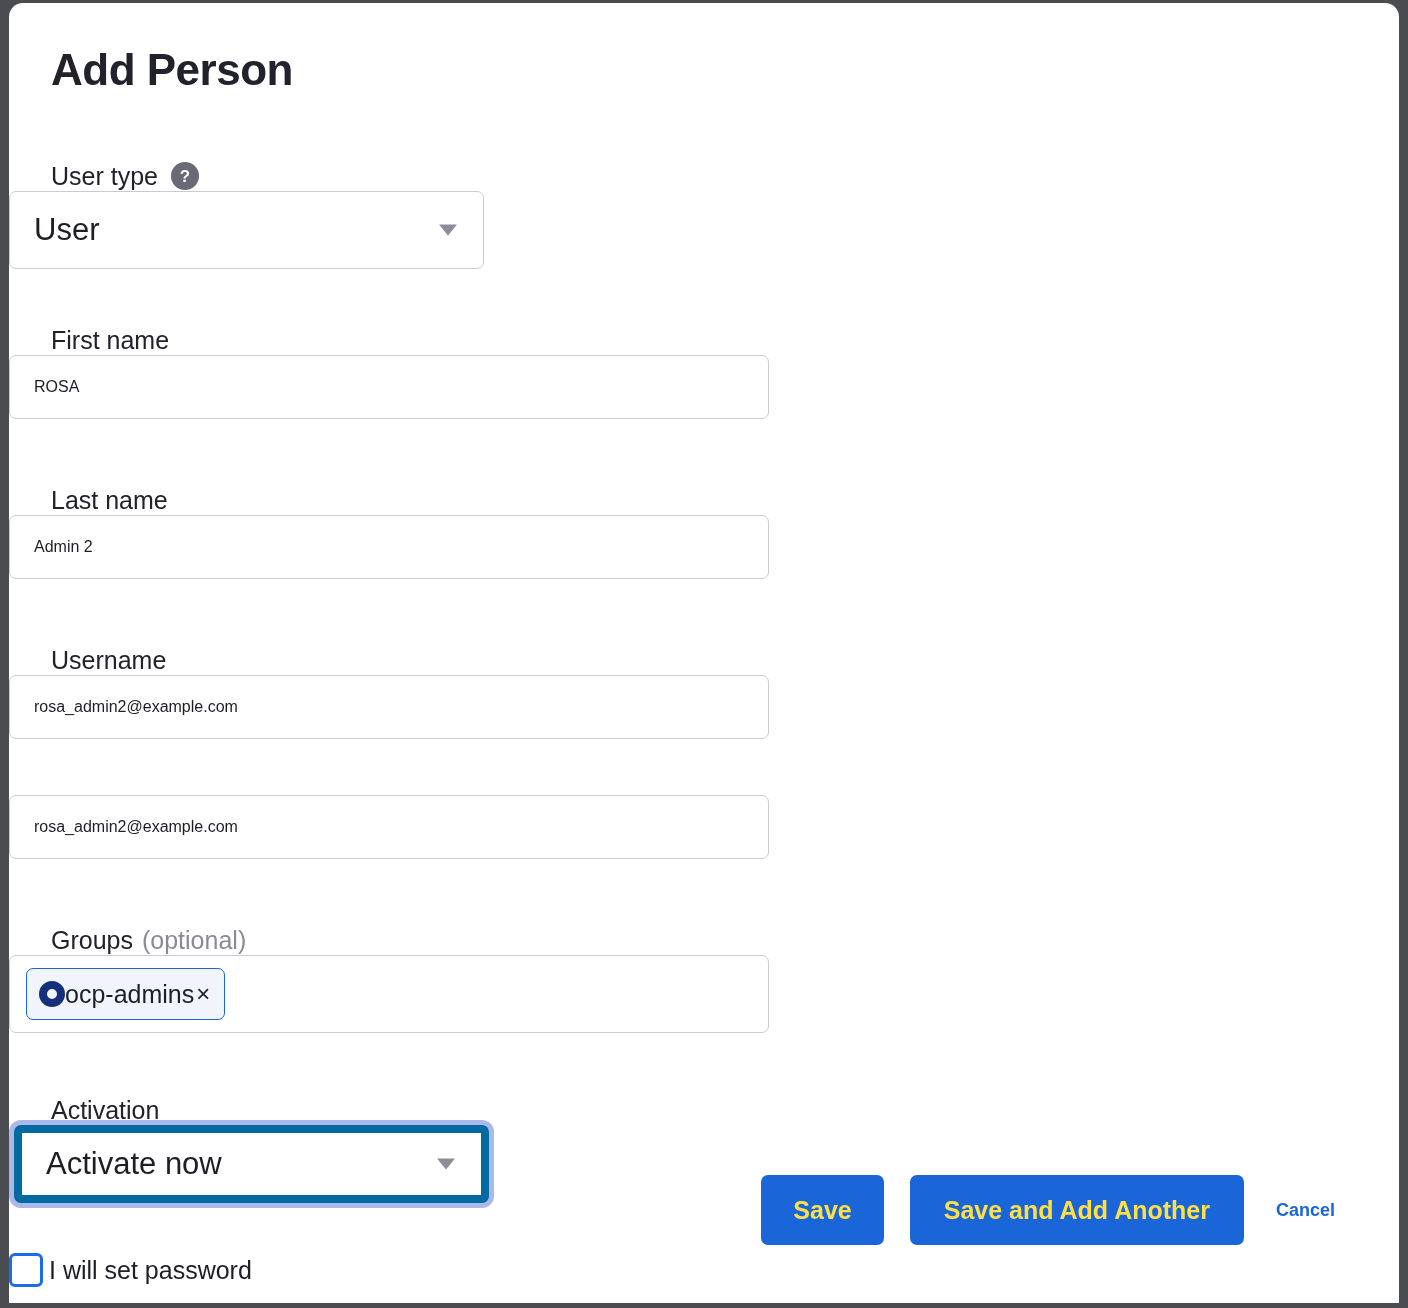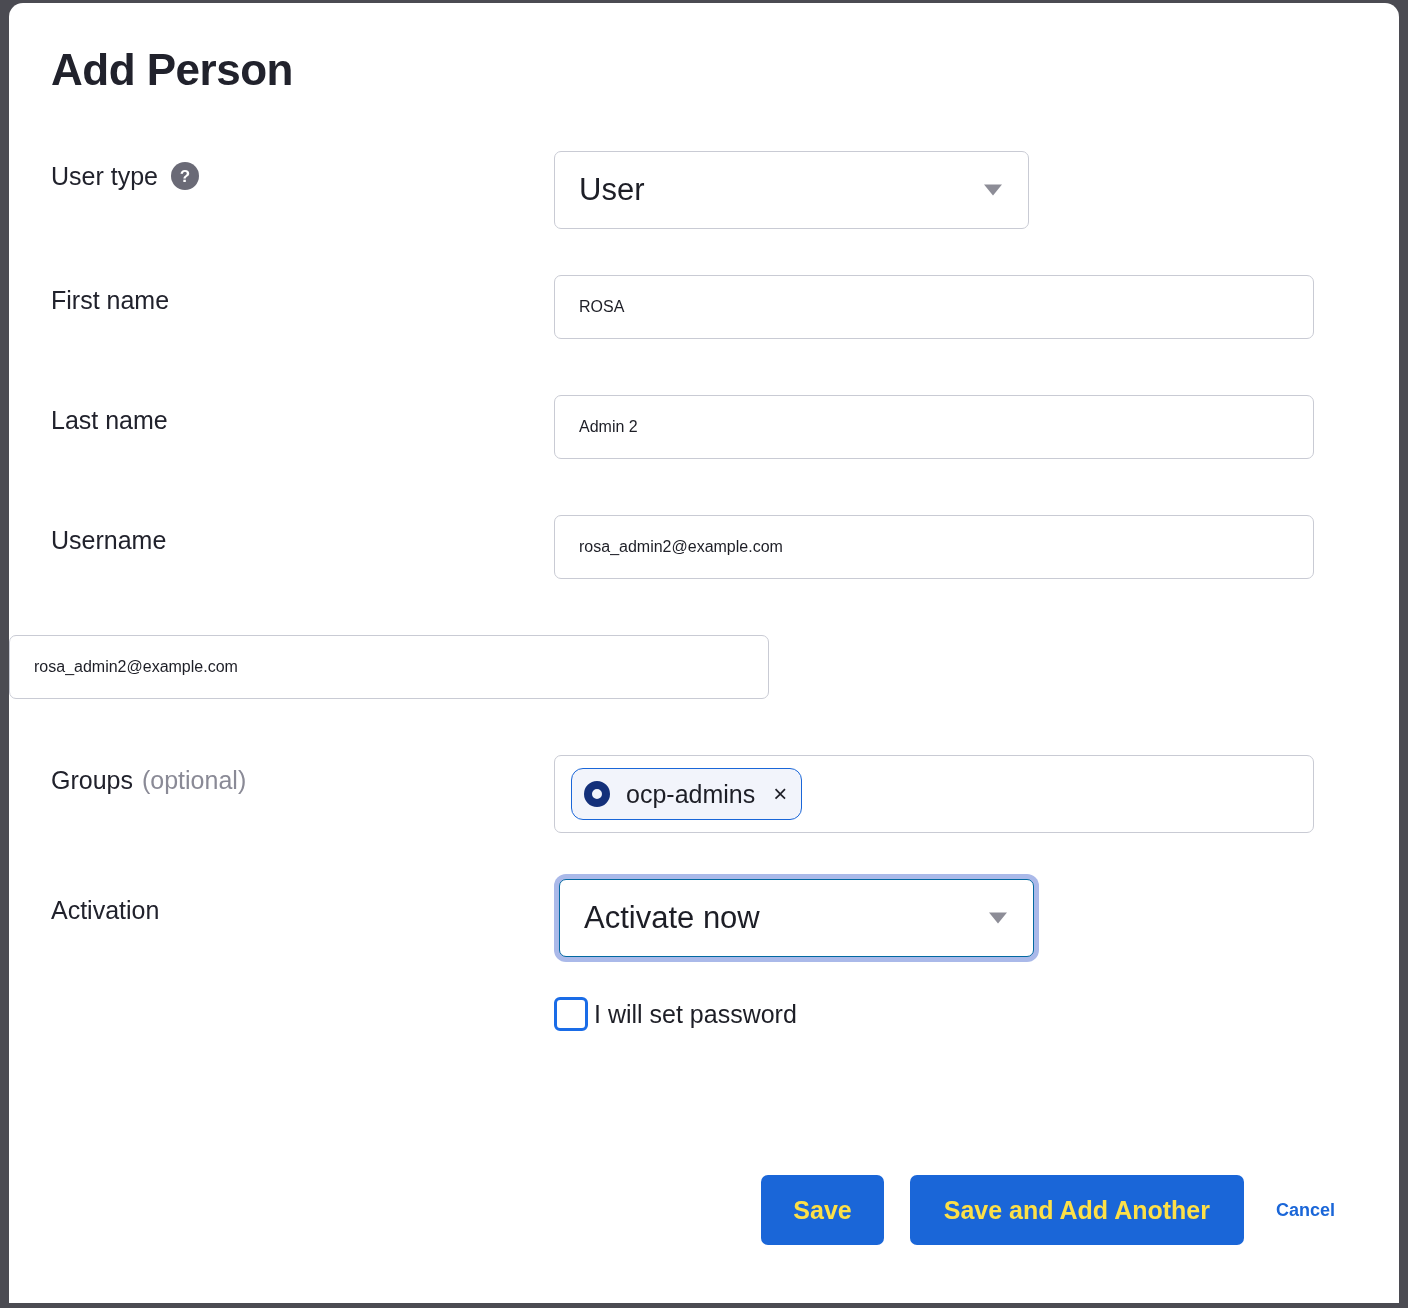--- a/index.html
+++ b/index.html
@@ -46,20 +46,21 @@
   .form {
     position: absolute;
     left: 0;
     top: 148px;
     width: 100%;
   }
   .row {
     position: relative;
     display: flex;
     align-items: flex-start;
+    flex-direction: column;
   }
   .label {
     width: 545px;
     padding-left: 42px;
     font-size: 25px;
     color: #21222c;
     line-height: 1.2;
     padding-top: 10px;
     display: flex;
     align-items: center;
@@ -108,21 +109,21 @@
     background: #fff;
     position: relative;
     display: flex;
     align-items: center;
     padding: 0 24px;
     font-size: 31px;
     color: #1d1e26;
     cursor: pointer;
   }
   .selectbox.focused {
-    border: 1px solid #0369a1;
+    border: 8px solid #0369a1;
     box-shadow: 0 0 0 5px #aab9e9;
   }
   .caret {
     position: absolute;
     right: 26px;
     top: 50%;
     transform: translateY(-50%);
     width: 0;
     height: 0;
     border-left: 9px solid transparent;
@@ -137,24 +138,24 @@
     border: 1px solid #c9cbd4;
     border-radius: 7px;
     background: #fff;
     display: flex;
     align-items: center;
     padding: 0 16px;
   }
   .chip {
     display: inline-flex;
     align-items: center;
-    gap: 16px;
+    gap: 0;
     height: 52px;
     border: 1px solid #1a66d8;
-    border-radius: 12px;
+    border-radius: 7px;
     background: #f2f4fb;
     padding: 0 14px 0 12px;
     font-size: 25px;
     color: #1d1e26;
     cursor: pointer;
   }
   .chip-ring {
     width: 26px;
     height: 26px;
     border-radius: 50%;

